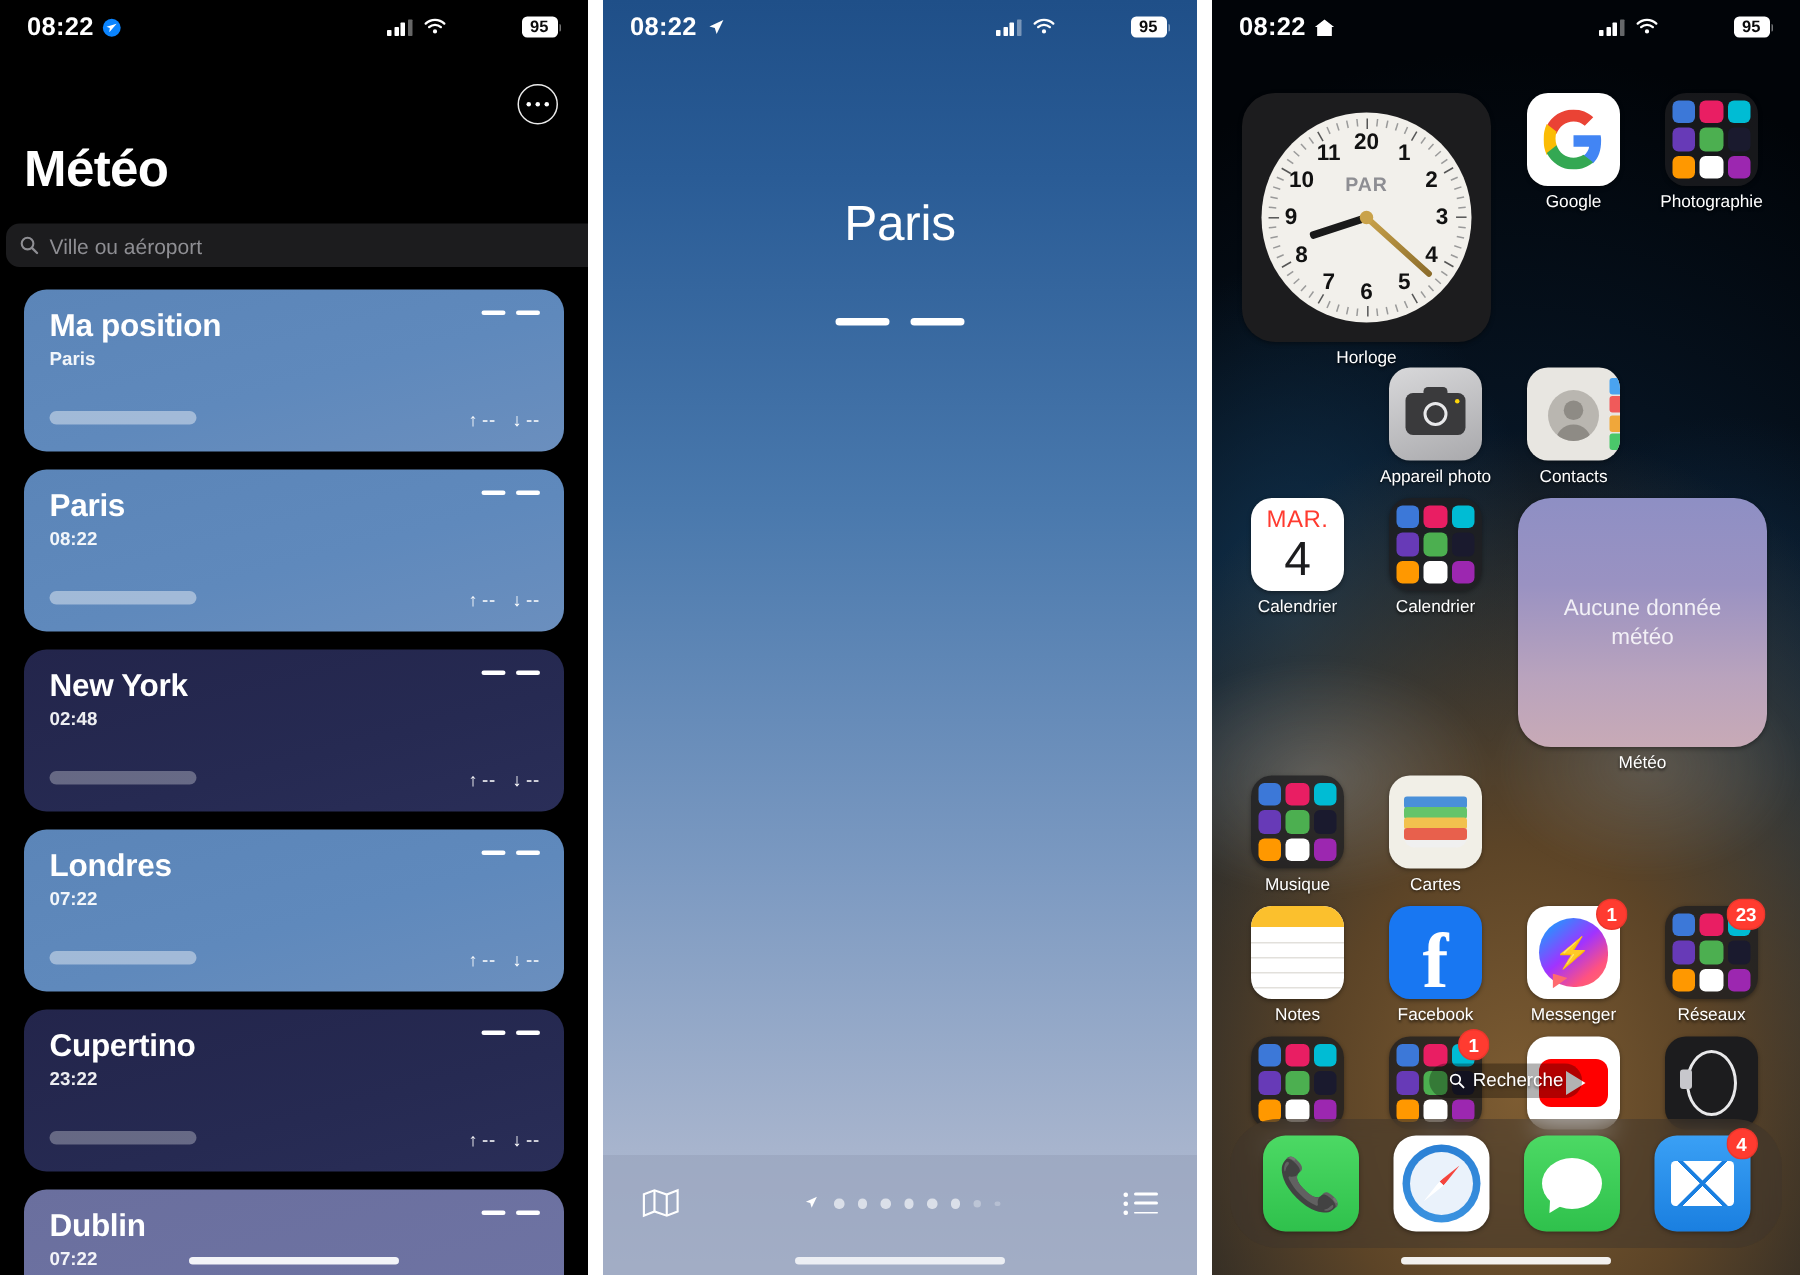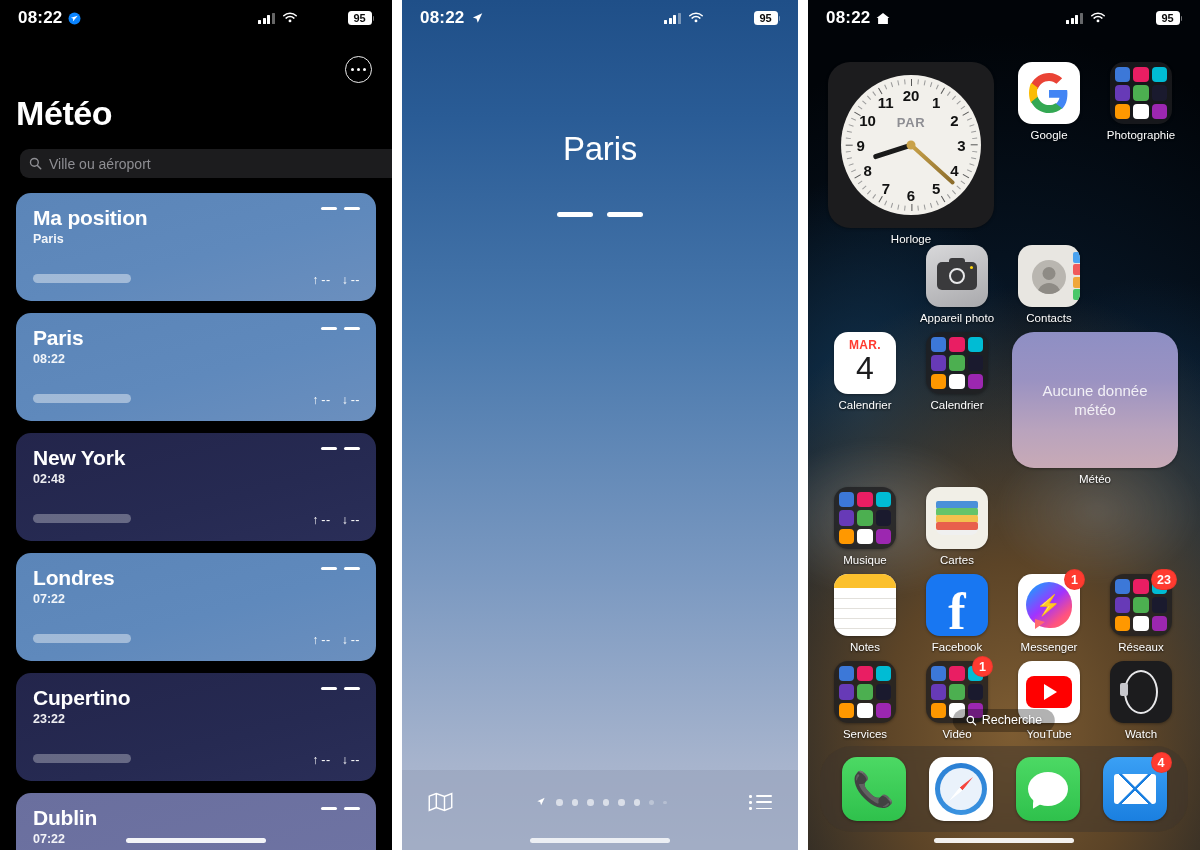--- a/index.html
+++ b/index.html
@@ -39,21 +39,21 @@
     position:absolute; top:56px; right:20px; width:27px; height:27px;
     border-radius:50%; border:1.6px solid rgba(255,255,255,.92);
     display:flex; align-items:center; justify-content:center; gap:2.5px;
   }
   .more-btn span { width:3.2px;height:3.2px;border-radius:50%;background:#fff;display:block; }
   .big-title {
     position:absolute; top:94px; left:16px; color:#fff;
     font-size:34px; font-weight:700; letter-spacing:-.4px;
   }
   .searchbar {
-    position:absolute; top:149px; left:20px; width:412px; height:29px;
+    position:absolute; top:149px; left:4px; width:412px; height:29px;
     background:#1c1c1e; border-radius:9px;
     display:flex; align-items:center; padding:0 9px; gap:7px;
   }
   .searchbar .ph { color:#8e8e93; font-size:14px; flex:1; }
   .mic { width:11px;height:17px;position:relative;opacity:.62; }
   .mic::before{content:"";position:absolute;left:2.2px;top:0;width:6px;height:9.5px;
     border-radius:3px;background:#c7c7cc;}
   .mic::after{content:"";position:absolute;left:0;top:8px;width:11px;height:6px;
     border:1.4px solid #c7c7cc;border-top:none;border-radius:0 0 6px 6px;}
   .mic i{position:absolute;left:5px;bottom:0;width:1.4px;height:3px;background:#c7c7cc;}
@@ -192,21 +192,21 @@
     width:34px;height:34px;border-radius:50%;background:#b9b6b0;overflow:hidden; }
   .contav::before{content:"";position:absolute;left:50%;top:7px;transform:translateX(-50%);
     width:13px;height:13px;border-radius:50%;background:#8e8b85;}
   .contav::after{content:"";position:absolute;left:50%;bottom:-5px;transform:translateX(-50%);
     width:24px;height:16px;border-radius:12px 12px 0 0;background:#8e8b85;}
   .conttabs{position:absolute;right:0;top:7px;bottom:7px;width:7px;
     display:flex;flex-direction:column;gap:1.5px;}
   .conttabs i{flex:1;border-radius:2px 0 0 2px;display:block;}
   
   .calico{background:#fff;display:flex;flex-direction:column;align-items:center;padding-top:6px;}
-  .calday{color:#ff3b30;font-size:12px;font-weight:700;letter-spacing:.3px;text-align:right;}
+  .calday{color:#ff3b30;font-size:16px;font-weight:400;letter-spacing:.3px;text-align:right;}
   .caldate{color:#1c1c1e;font-size:32px;font-weight:400;line-height:.95;margin-top:1px;}
   
   .walico{background:#f1efe7;display:flex;align-items:center;justify-content:center;}
   .walcards{width:42px;height:34px;position:relative;}
   .walcards i{position:absolute;left:0;width:42px;height:8px;border-radius:2px;display:block;}
   
   .notico{background:#fff;position:relative;}
   .notico .top{position:absolute;top:0;left:0;right:0;height:14px;background:#fbc02d;}
   .notico .ln{position:absolute;left:0;right:0;height:1.4px;background:#e2e0db;}
   
@@ -699,21 +699,21 @@
               <span class="mini" style="background:#1a1a2e"></span>
               <span class="mini" style="background:#ff9800"></span>
               <span class="mini" style="background:#ffffff"></span>
               <span class="mini" style="background:#9c27b0"></span>
             </div>
           </div>
           <div class="lbl">Calendrier</div>
         </div>
         <div class="cell w2" style="position: relative;">
           <div class="icon-wrap">
-            <div class="icon widget2" style="background: linear-gradient(rgb(142, 143, 196) 0%, rgb(154, 146, 194) 35%, rgb(185, 163, 189) 72%, rgb(200, 170, 182) 100%); display: flex; align-items: center; justify-content: center; padding: 0px 14px; width: 166px; height: 136px;">
+            <div class="icon widget2" style="background: linear-gradient(rgb(142, 143, 196) 0%, rgb(154, 146, 194) 35%, rgb(185, 163, 189) 72%, rgb(200, 170, 182) 100%); display: flex; align-items: center; justify-content: center; padding: 0px 14px; width: 166px; height: 166px;">
               <div style="color:rgba(255,255,255,.85);font-size:15px;text-align:center;line-height:1.3">Aucune donnée météo</div>
             </div>
           </div>
           <div class="lbl">Météo</div>
         </div>
       </div>
       <div class="row" style="padding-left: 0px; margin-top: -6px;">
         <div class="cell">
           <div class="icon-wrap">
             <div class="icon folder">

